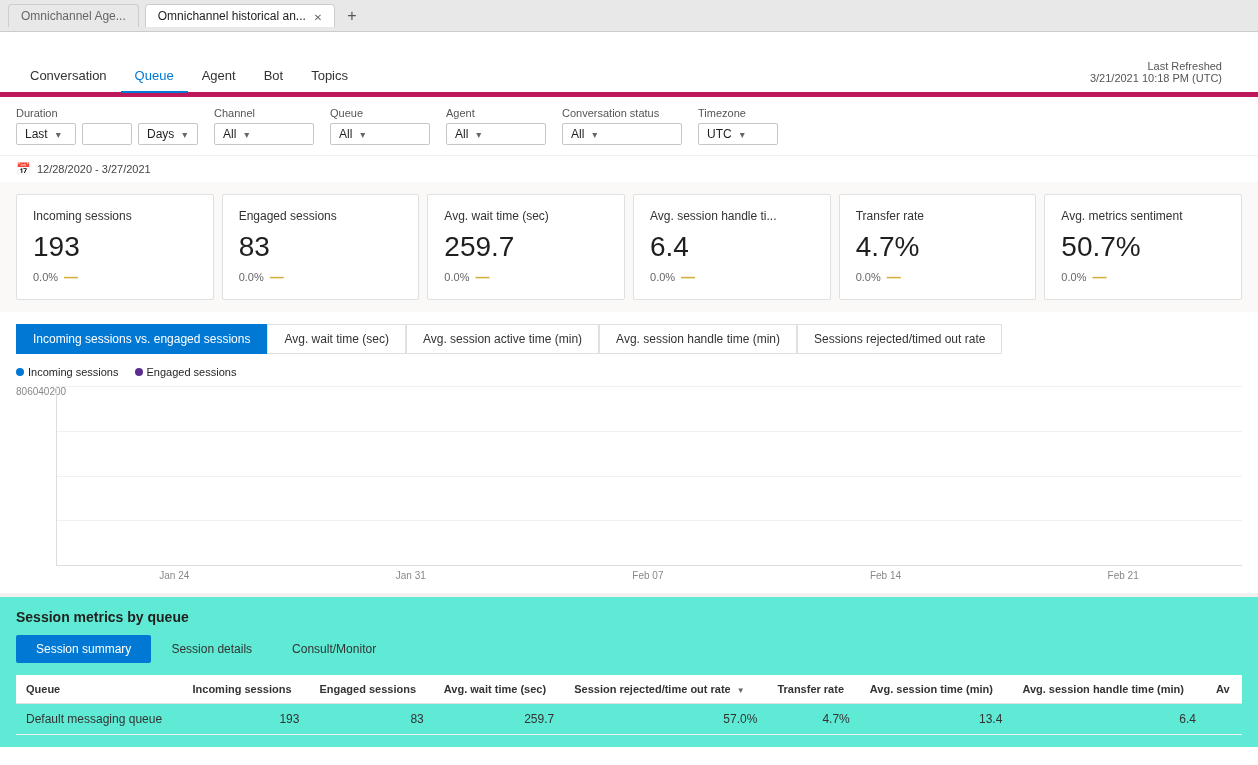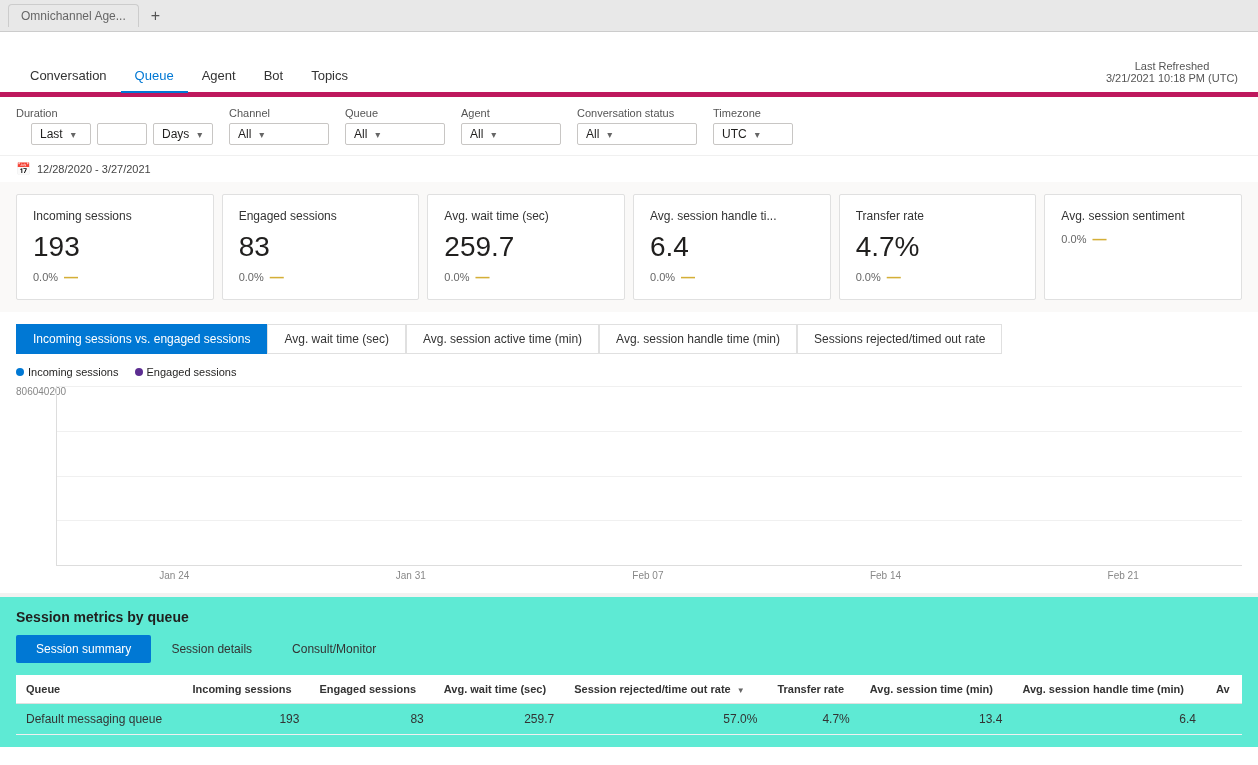--- a/index.html
+++ b/index.html
@@ -12,21 +12,21 @@
     .tab .close-btn { font-size: 10px; color: #666; cursor: pointer; }
     .new-tab { background: none; border: none; font-size: 16px; cursor: pointer; color: #555; padding: 0 6px; }
 
     
     .app { background: #fff; height: calc(100vh - 30px); overflow-y: auto; position: relative; }
 
     
     .top-nav { display: flex; align-items: center; padding: 8px 16px 0; border-bottom: 5px solid #be185d; position: relative; margin-top: 20px; }
     .nav-item { padding: 8px 14px; font-size: 13px; cursor: pointer; color: #333; border-bottom: 2px solid transparent; margin-bottom: -1px; }
     .nav-item.active { border-bottom: 2px solid #0078d4; color: #0078d4; font-weight: 500; }
-    .last-refreshed { position: absolute; right: 20px; top: 8px; font-size: 11px; color: #555; text-align: center; }
+    .last-refreshed { position: absolute; right: 36px; top: 8px; font-size: 11px; color: #555; text-align: right; }
 
     
     .filter-bar { display: flex; align-items: center; gap: 16px; padding: 10px 16px; background: #fff; border-bottom: 1px solid #f0f0f0; flex-wrap: wrap; }
     .filter-group { display: flex; flex-direction: column; gap: 4px; }
     .filter-label { font-size: 11px; color: #555; }
     .filter-select { display: flex; align-items: center; gap: 4px; border: 1px solid #c8c6c4; border-radius: 2px; padding: 3px 8px; font-size: 12px; background: #fff; cursor: pointer; min-width: 60px; }
     .filter-select .chevron { font-size: 10px; color: #666; margin-left: 4px; }
     .date-range { font-size: 11px; color: #444; padding: 6px 16px; display: flex; align-items: center; gap: 6px; }
     .calendar-icon { font-size: 12px; }
 
@@ -59,29 +59,33 @@
     .session-tab { padding: 7px 20px; font-size: 12px; cursor: pointer; border: none; background: none; color: #333; }
     .session-tab.active { background: #0078d4; color: #fff; border-radius: 2px; }
 
     
     .data-table { width: 100%; border-collapse: collapse; font-size: 12px; }
     .data-table th { text-align: left; padding: 8px 10px; font-weight: 600; color: #333; border-bottom: 1px solid #e0e0e0; background: #fff; font-size: 11px; }
     .data-table td { padding: 8px 10px; border-bottom: 1px solid #f0f0f0; color: #333; }
     .data-table td.num { text-align: right; }
     .sort-arrow { font-size: 8px; color: #666; margin-left: 3px; }
 
-    .filter-duration { display: flex; align-items: center; gap: 6px; margin-left: 15px; }
+    .filter-duration { display: flex; align-items: center; gap: 6px; }
     .duration-input { border: 1px solid #c8c6c4; border-radius: 2px; padding: 3px 24px; font-size: 12px; width: 40px; text-align: center; }
   </style>
 </head>
 <body>
 
 <div class="browser-chrome">
   <div class="tab inactive">
     <span>Omnichannel Age...</span>
+  </div>
+  <div class="tab">
+    <span>Omnichannel historical an...</span>
+    <span class="close-btn">✕</span>
   </div>
   <button class="new-tab">+</button>
 </div>
 
 <div class="app">
 
   <div class="top-nav">
     <div class="nav-item">Conversation</div>
     <div class="nav-item active">Queue</div>
     <div class="nav-item">Agent</div>
@@ -185,21 +189,22 @@
   </div>
       <div class="kpi-card">
     <div class="kpi-title">Transfer rate</div>
     <div class="kpi-value">4.7%</div>
     <div class="kpi-footer">
       <span class="kpi-pct">0.0%</span>
       <span class="kpi-dash">—</span>
     </div>
   </div>
       <div class="kpi-card">
-    <div class="kpi-title">Avg. session sentiment</div>
+    <div class="kpi-title">Avg. metrics sentiment</div>
+    <div class="kpi-value">50.7%</div>
     <div class="kpi-footer">
       <span class="kpi-pct">0.0%</span>
       <span class="kpi-dash">—</span>
     </div>
   </div>
     </div>
 
   <div class="chart-section">
     <div class="chart-tabs">
     <div class="chart-tab active">Incoming sessions vs. engaged sessions</div>

